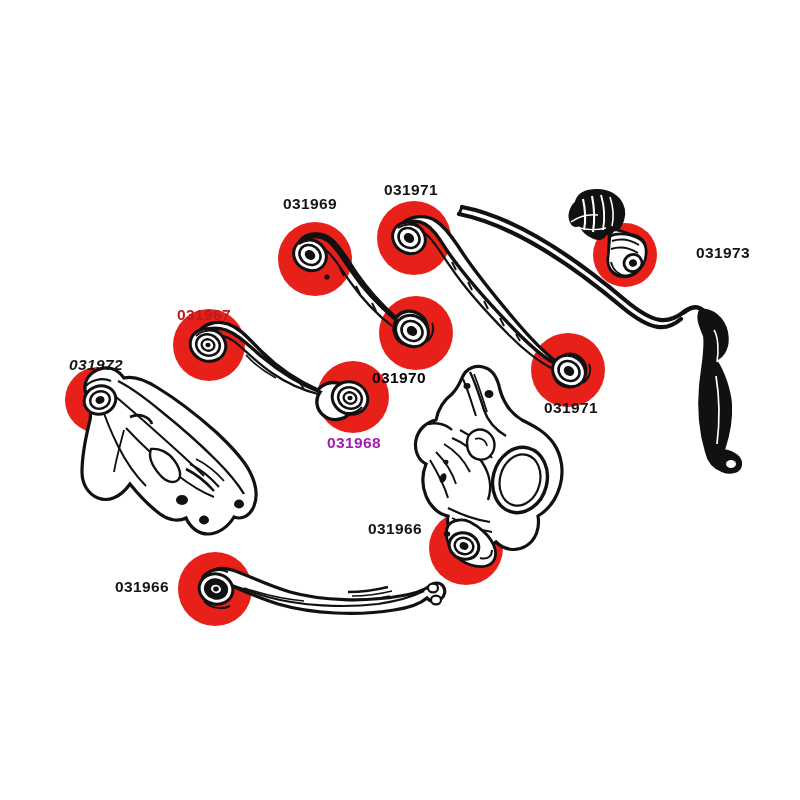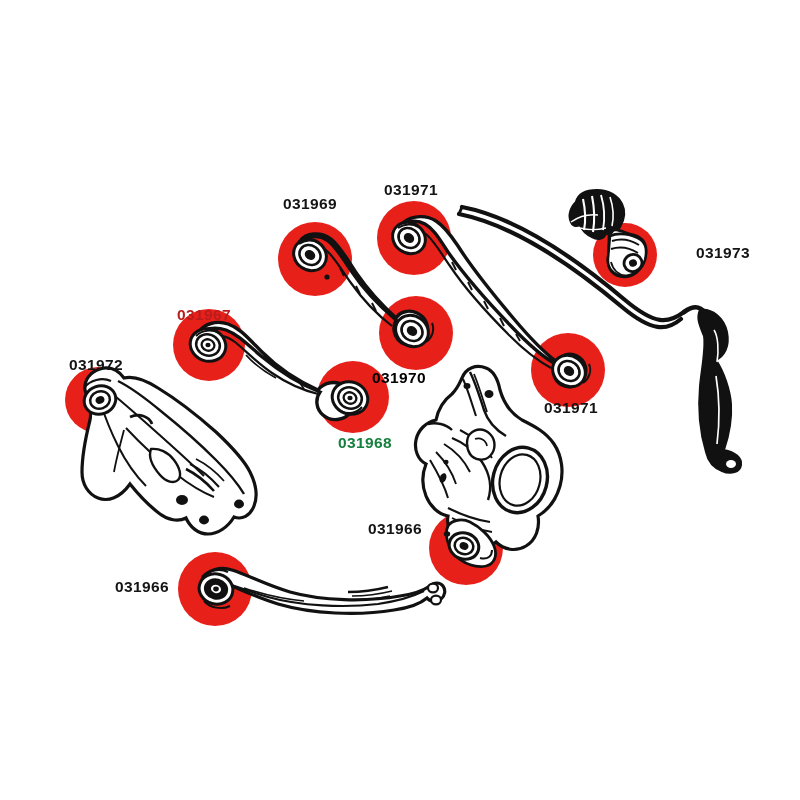--- a/index.html
+++ b/index.html
@@ -278,23 +278,23 @@
   <div class="part-label" style="left: 283px; top: 196px; color: rgb(20, 20, 20);">031969</div>
 
   <div class="part-label" style="left: 384px; top: 182px; color: rgb(20, 20, 20);">031971</div>
 
   <div class="part-label" style="left: 696px; top: 245px; color: rgb(20, 20, 20);">031973</div>
 
   <div class="part-label" style="left: 177px; top: 307px; color: #b91c1c;">031967</div>
 
   <div class="part-label" style="left: 372px; top: 370px; color: #000000;">031970</div>
 
-  <div class="part-label" style="left: 69px; top: 357px; color: rgb(20, 20, 20);">031972</div>
+  <div class="part-label" style="left: 69px; top: 357px; color: rgb(20, 20, 20); font-style: italic;">031972</div>
 
   <div class="part-label" style="left: 544px; top: 400px; color: rgb(20, 20, 20);">031971</div>
 
-  <div class="part-label" style="left: 338px; top: 435px; color: #15803d;">031968</div>
+  <div class="part-label" style="left: 327px; top: 435px; color: #a21caf;">031968</div>
 
   <div class="part-label" style="left: 368px; top: 521px; color: rgb(20, 20, 20);">031966</div>
 
   <div class="part-label" style="left: 115px; top: 579px; color: rgb(20, 20, 20);">031966</div>
 
 </div>
 
 </body></html>

